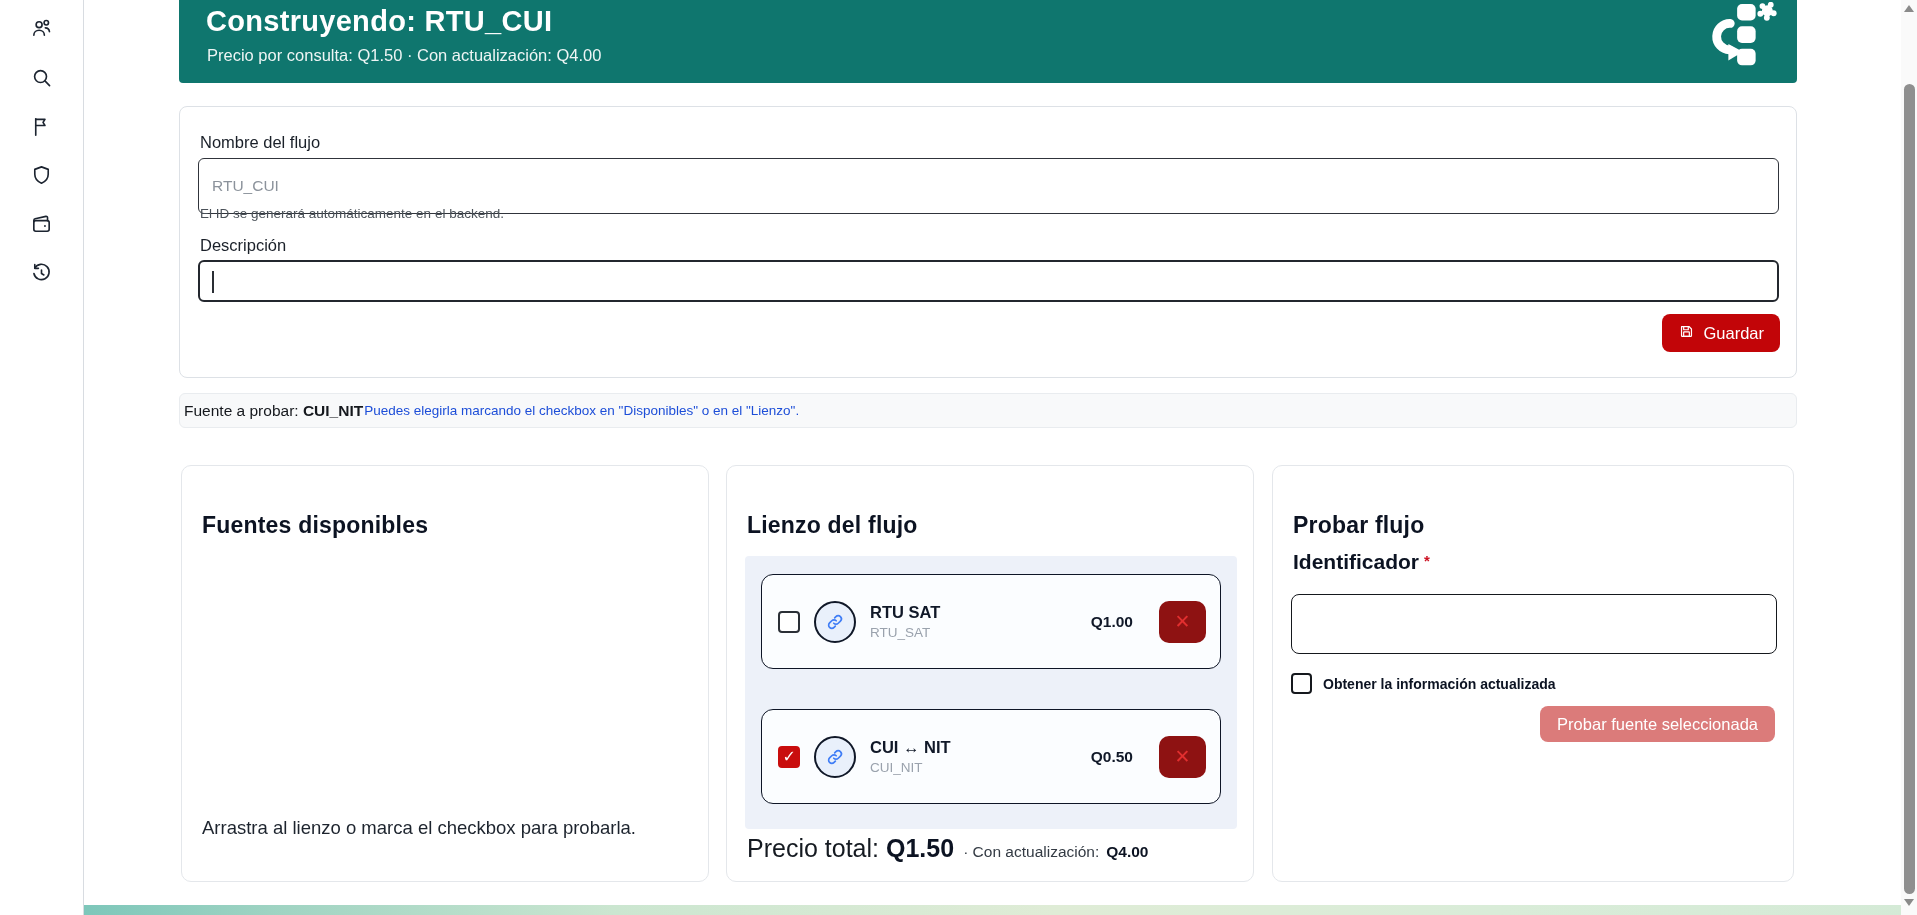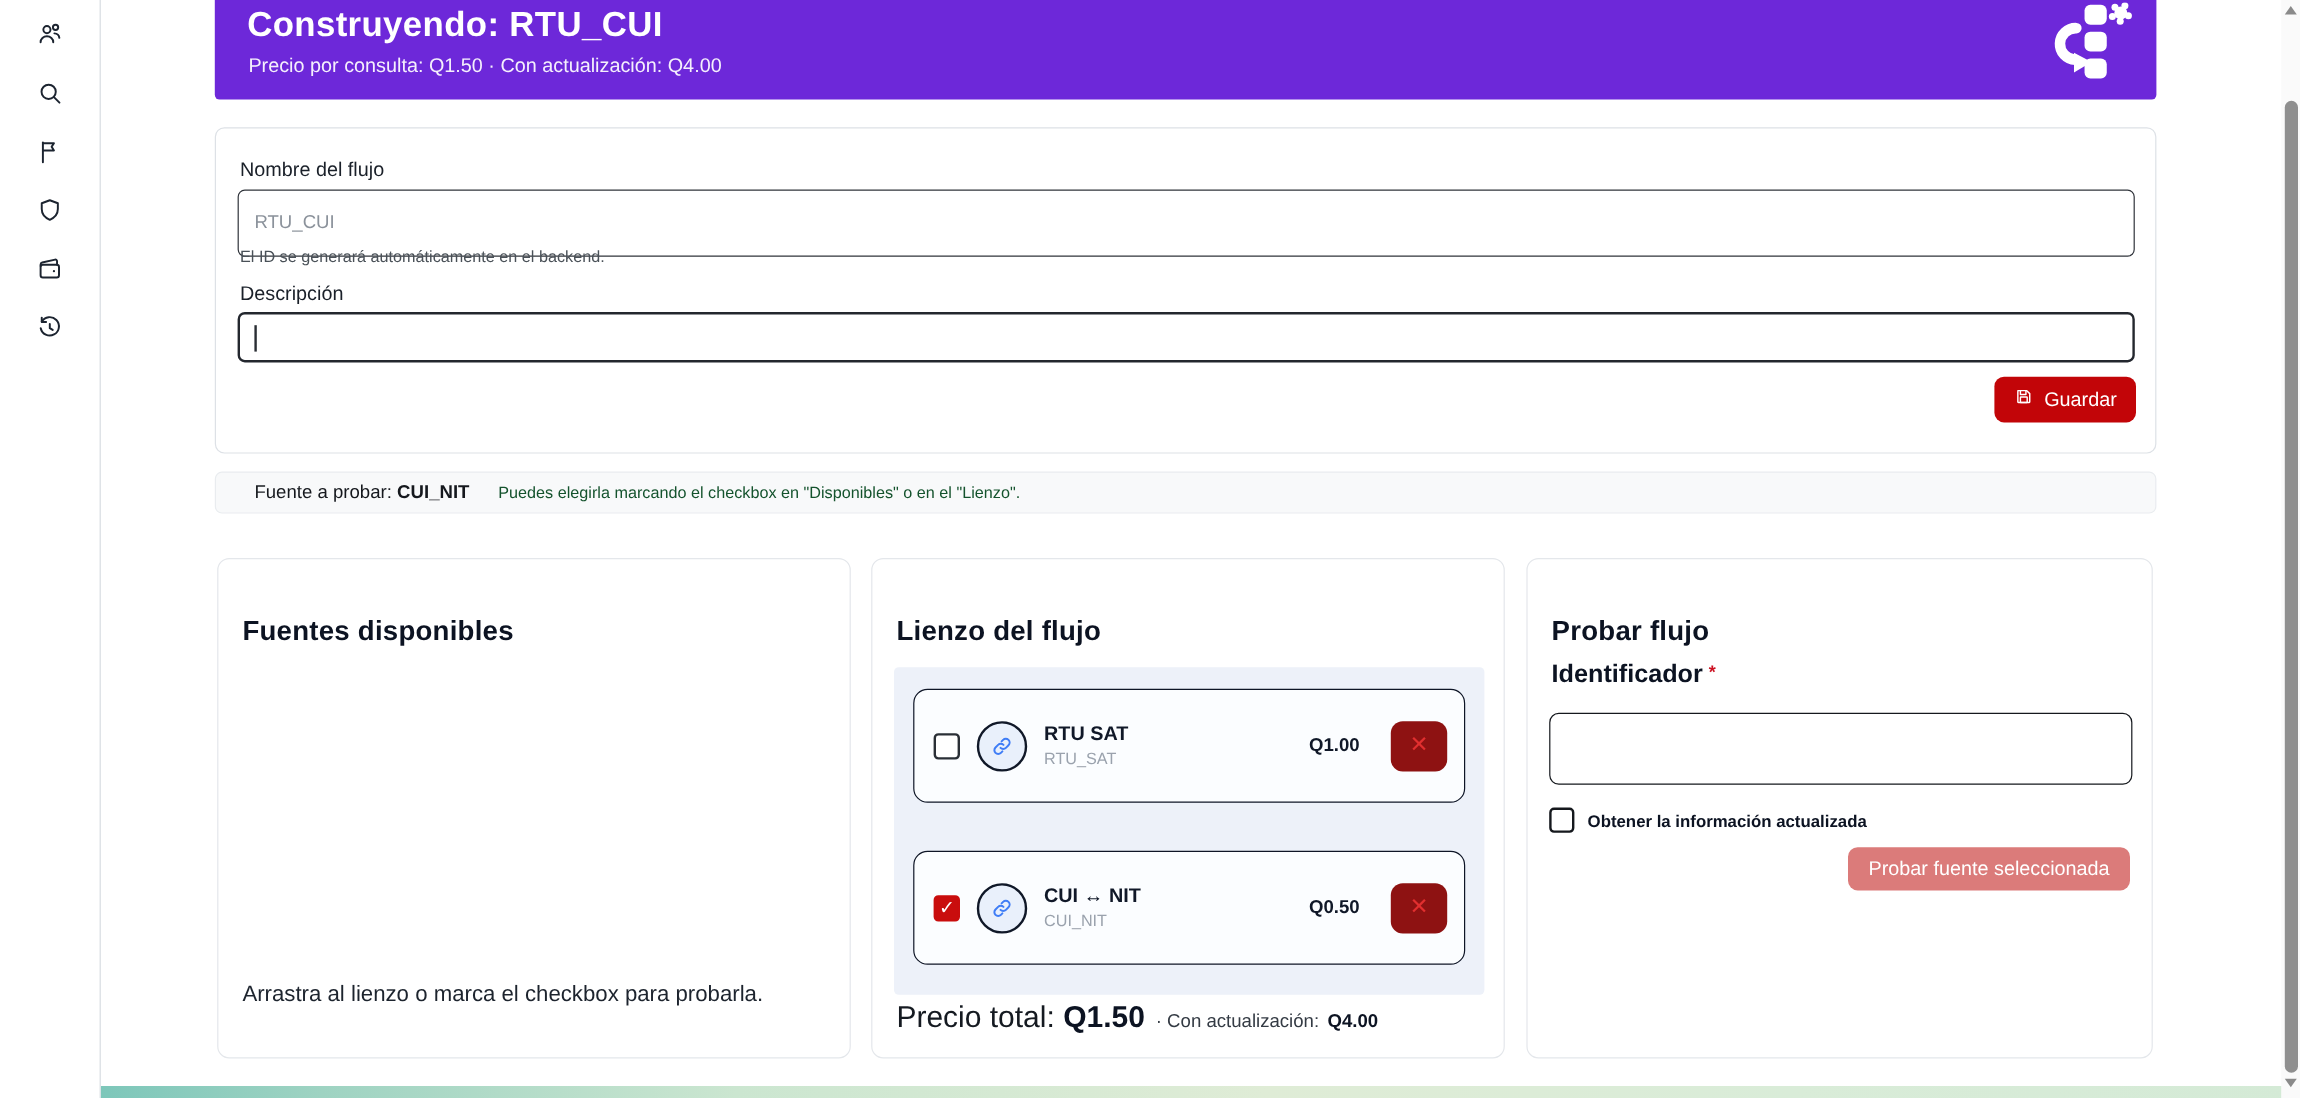--- a/index.html
+++ b/index.html
@@ -9,21 +9,21 @@
 
   
   .sidebar { position:absolute; left:0; top:0; width:84px; height:915px; background:#fff;
              border-right:1px solid #d8dce1; display:flex; flex-direction:column; align-items:center;
              padding-top:17px; gap:26px; z-index:5; }
   .side-icon { width:23px; height:23px; color:#1c2430; cursor:pointer; }
   .side-icon svg { width:100%; height:100%; }
 
   
   .banner { position:absolute; left:179px; top:0; width:1618px; height:83px;
-            background:#6d28d9; color:#fff; border-radius:0 0 4px 4px; }
+            background:#0f766e; color:#fff; border-radius:0 0 4px 4px; }
   .banner-title { position:absolute; left:27px; top:5px; font-size:29px; font-weight:800; letter-spacing:.3px; }
   .banner-sub { position:absolute; left:28px; top:46px; font-size:16.5px; color:rgba(255,255,255,.93); }
   .logo { position:absolute; right:16px; top:2px; width:78px; height:74px; }
 
   
   .form-card { position:absolute; left:179px; top:106px; width:1618px; height:272px;
                background:#fff; border:1px solid #dde1e6; border-radius:8px; }
   .field-label { position:absolute; left:20px; font-size:16.5px; color:#1a2029; }
   .lbl-name { top:26px; } .lbl-desc { top:129px; }
   .text-input { position:absolute; left:18px; width:1581px; height:56px; border:1.5px solid #30343b;
@@ -36,24 +36,24 @@
               border:2px solid #23272e; border-radius:6px; }
   .caret { position:absolute; left:12px; top:9px; width:2px; height:22px; background:#2a2e34; }
   .save-btn { position:absolute; right:16px; top:207px; height:38px; padding:0 16px;
               background:#c20508; color:#fff; border:none; border-radius:8px; font-size:16.5px;
               font-family:inherit; display:flex; align-items:center; gap:8px; cursor:pointer; }
   .save-btn svg { width:17px; height:17px; }
 
   
   .notice { position:absolute; left:179px; top:393px; width:1618px; height:35px; background:#f8f9fa;
             border:1px solid #e9ecef; border-radius:6px; display:flex; align-items:center;
-            padding:0 32px; gap:24px; }
+            padding:0 4px; gap:1px; }
   .notice-main { font-size:15.5px; color:#15181d; }
   .notice-main b { font-weight:800; }
-  .notice-hint { font-size:13.5px; color:#14532d; }
+  .notice-hint { font-size:13.5px; color:#1d4ed8; }
 
   
   .panel { position:absolute; top:445px; height:417px; background:#fff;
            border:1px solid #e4e7eb; border-radius:10px;margin-top:20px; }
   .panel-1 { left:181px; width:528px; }
   .panel-2 { left:726px; width:528px; }
   .panel-3 { left:1272px; width:522px; }
   .panel-title { position:absolute; left:20px; top:46px; font-size:23px; font-weight:800;
                  color:#0c1322; letter-spacing:.2px; }
   .avail-hint { position:absolute; left:20px; top:350px; width:445px; font-size:18.5px;

